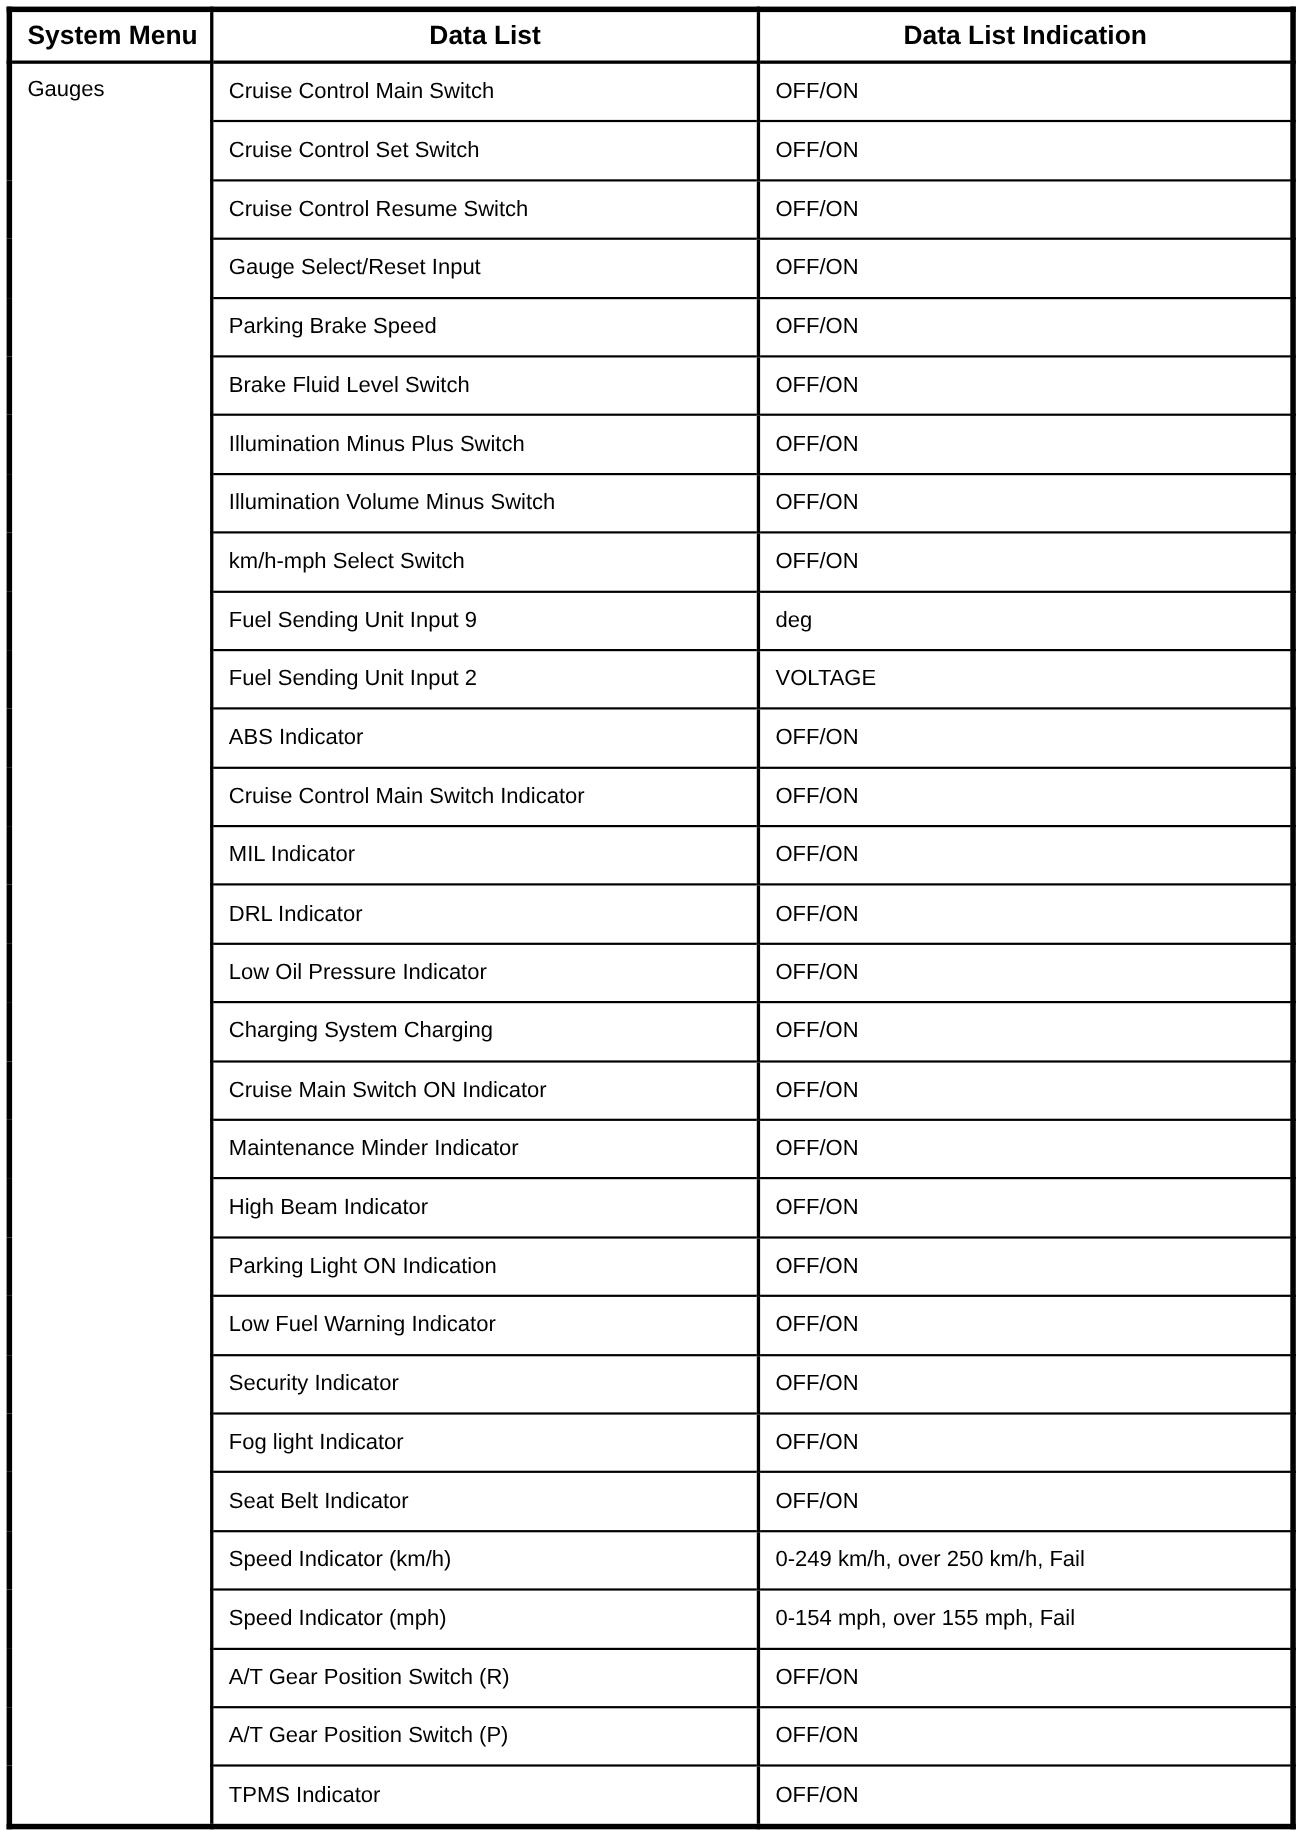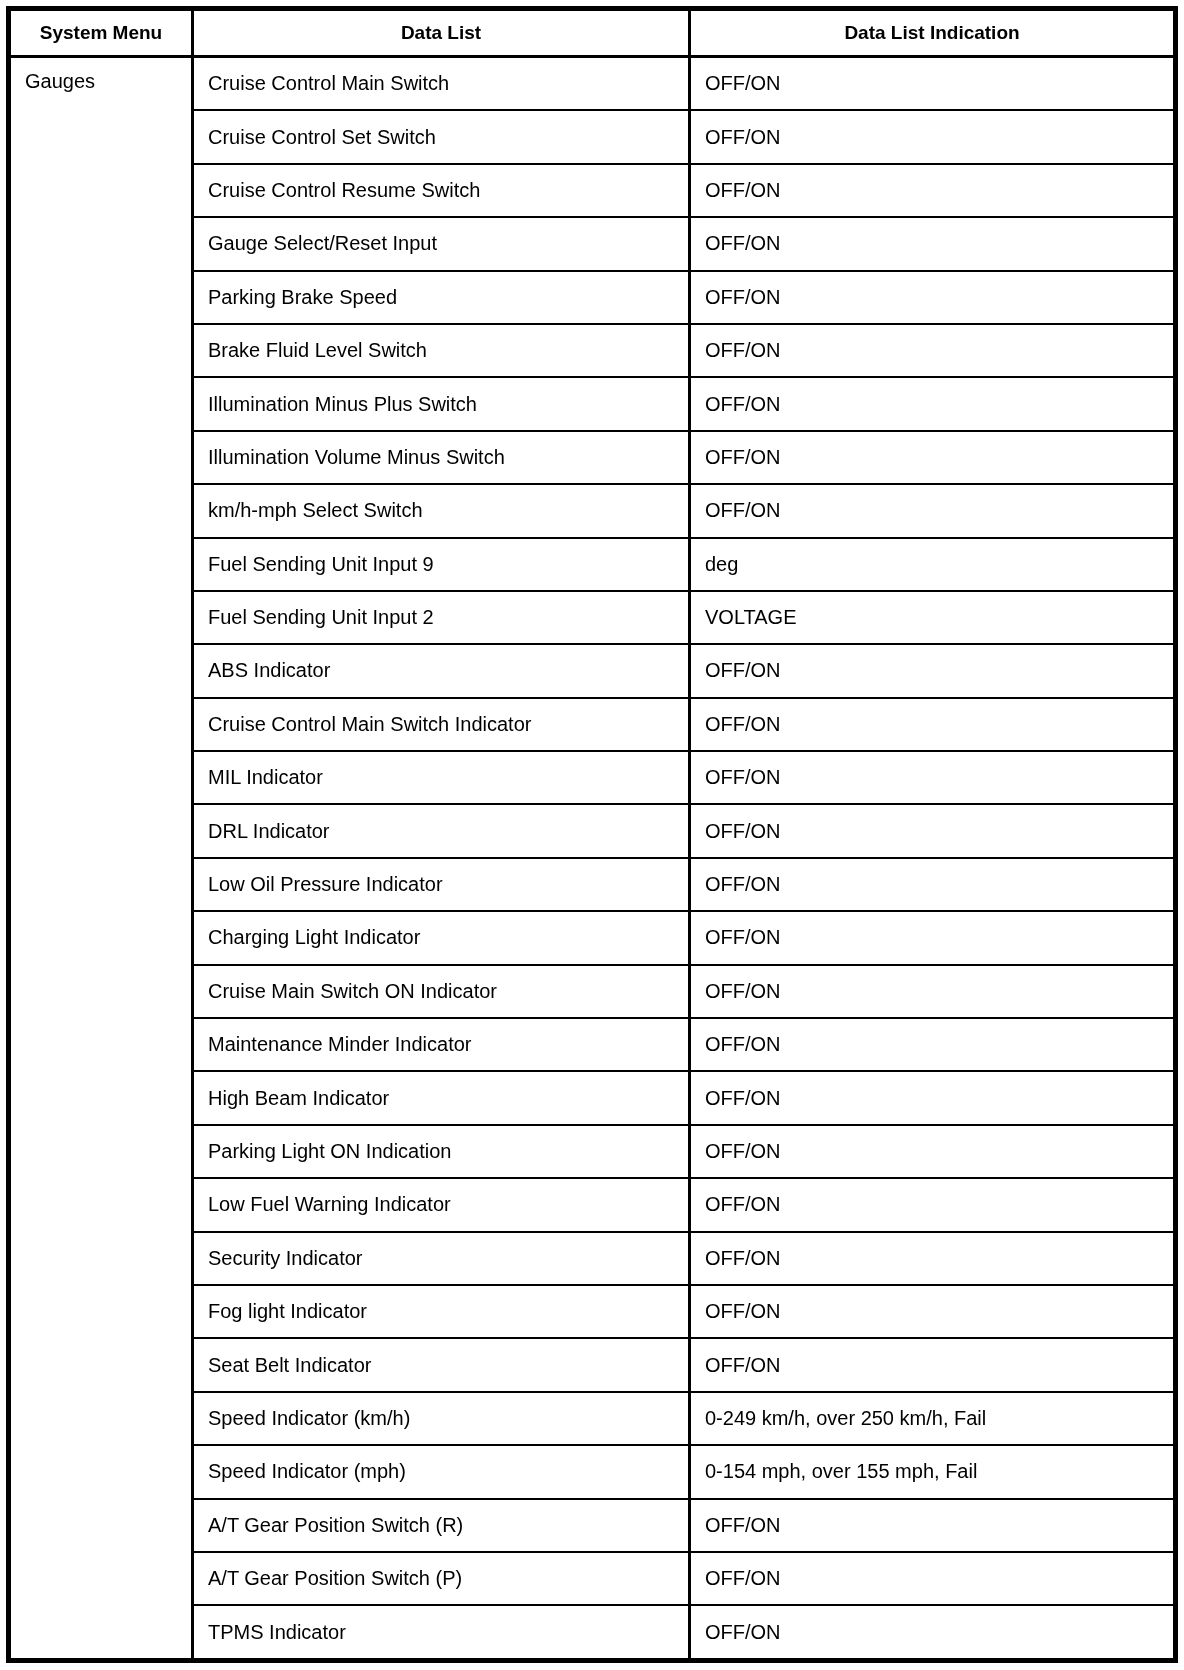--- a/index.html
+++ b/index.html
@@ -36,21 +36,21 @@
     padding: 0 14px;
     font-size: 20px;
     line-height: 1.15;
     vertical-align: middle;
     overflow: hidden;
     white-space: nowrap;
   }
   .doc-table thead th {
     height: 44px;
     font-weight: bold;
-    font-size: 19px;
+    font-size: 24px;
     text-align: center;
     border-bottom-width: 3px;
   }
   .doc-table tbody td {
     height: 51.4px;
     text-align: left;
     font-weight: normal;
   }
   td.system-menu-cell {
     vertical-align: top;
@@ -133,21 +133,21 @@
       </tr>
       <tr>
         <td>DRL Indicator</td>
         <td>OFF/ON</td>
       </tr>
       <tr>
         <td>Low Oil Pressure Indicator</td>
         <td>OFF/ON</td>
       </tr>
       <tr>
-        <td>Charging Light Indicator</td>
+        <td>Charging System Charging</td>
         <td>OFF/ON</td>
       </tr>
       <tr>
         <td>Cruise Main Switch ON Indicator</td>
         <td>OFF/ON</td>
       </tr>
       <tr>
         <td>Maintenance Minder Indicator</td>
         <td>OFF/ON</td>
       </tr>

